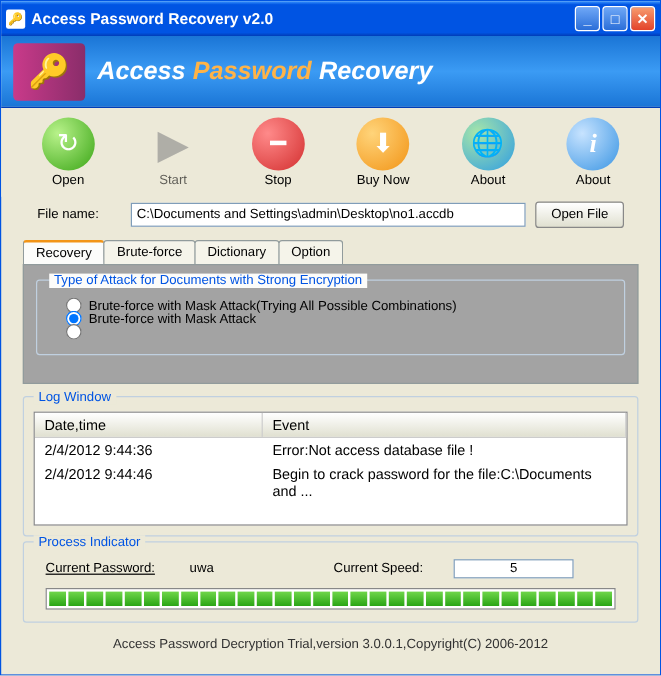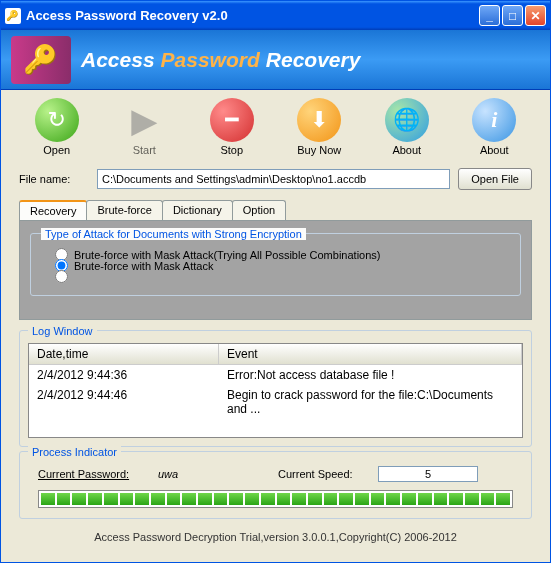--- a/index.html
+++ b/index.html
@@ -21,21 +21,21 @@
 .toolbar-btn { display: flex; flex-direction: column; align-items: center; cursor: pointer; width: 70px; }
 .toolbar-btn.disabled { opacity: 0.6; cursor: default; }
 .toolbar-icon { width: 44px; height: 44px; border-radius: 50%; display: flex; align-items: center; justify-content: center; font-size: 22px; color: white; margin-bottom: 2px; }
 .ic-open { background: radial-gradient(circle at 30% 30%, #b8f28a, #3aa516); }
 .ic-start { background: none; color: #888; font-size: 34px; }
 .ic-stop { background: radial-gradient(circle at 30% 30%, #ff8a8a, #d32f2f); }
 .ic-buy { background: radial-gradient(circle at 30% 30%, #ffd47a, #f29416); }
 .ic-help { background: radial-gradient(circle at 30% 30%, #a8e6a8, #2e9de3); }
 .ic-about { background: radial-gradient(circle at 30% 30%, #c7e3ff, #3a95e3); font-style: italic; font-family: serif; font-weight: bold; }
 .toolbar-label { font-size: 11px; color: #000; }
-.filename-row { display: flex; align-items: center; padding: 4px 18px; gap: 8px; }
+.filename-row { display: flex; align-items: center; padding: 4px 30px; gap: 8px; }
 .filename-row label { width: 70px; }
 .filename-row input { flex: 1; border: 1px solid #7f9db9; padding: 2px 4px; font-size: 11px; height: 20px; }
 .btn { border: 1px solid #888; background: linear-gradient(#fff, #e0e0d0); padding: 3px 12px; border-radius: 3px; cursor: pointer; font-size: 11px; height: 22px; }
 .tabs { margin: 6px 18px 0; display: flex; }
 .tab { border: 1px solid #919b9c; border-bottom: none; padding: 3px 10px; background: #f5f4ea; cursor: pointer; margin-right: -1px; font-size: 11px; border-radius: 3px 3px 0 0; }
 .tab.active { background: #fcfcfa; border-top: 2px solid #f29416; position: relative; z-index: 2; }
 .tab-content { margin: 0 18px; border: 1px solid #919b9c; background: #a3a3a3; padding: 8px; height: 100px; }
 .fieldset { border: 1px solid #c0d0e0; border-radius: 3px; padding: 6px 10px 10px; margin: 4px 2px; }
 .fieldset-title { color: #0054e3; font-size: 11px; position: relative; top: -12px; background: #fcfcfa; padding: 0 4px; display: inline-block; }
 .radio-row { display: flex; align-items: flex-end; gap: 6px; padding: 2px 14px; margin-top: -6px; }
@@ -46,21 +46,21 @@
 .log-header { display: flex; background: linear-gradient(#fff, #e0e0d0); border-bottom: 1px solid #ccc; }
 .log-col { padding: 3px 8px; border-right: 1px solid #ccc; font-size: 12px; }
 .log-col.date { width: 190px; }
 .log-col.event { flex: 1; }
 .log-row { display: flex; }
 .log-row .log-col { border-right: none; }
 .process-fieldset { border: 1px solid #c0d0e0; border-radius: 3px; margin: 4px 18px; padding: 4px 8px 8px; }
 .process-title { color: #0054e3; position: relative; top: -10px; background: #ece9d8; padding: 0 4px; display: inline-block; }
 .process-row { display: flex; align-items: center; margin-top: -4px; padding: 2px 10px; }
 .process-label { width: 120px; text-decoration: underline; }
-.process-value { width: 120px; text-align: left; font-style: italic; }
+.process-value { width: 120px; text-align: left; }
 .process-speed-label { width: 100px; }
 .process-speed-value { border: 1px solid #7f9db9; background: white; width: 100px; text-align: center; padding: 1px; }
 .progress { margin: 6px 10px 2px; height: 18px; border: 1px solid #888; background: #fff; display: flex; gap: 2px; padding: 2px; }
 .progress-seg { flex: 1; background: linear-gradient(#6fd64a, #2aa516); }
 .footer { text-align: center; font-size: 11px; padding: 8px 0 4px; color: #333; }
 </style>
 </head>
 <body>
 
 <div class="window">

